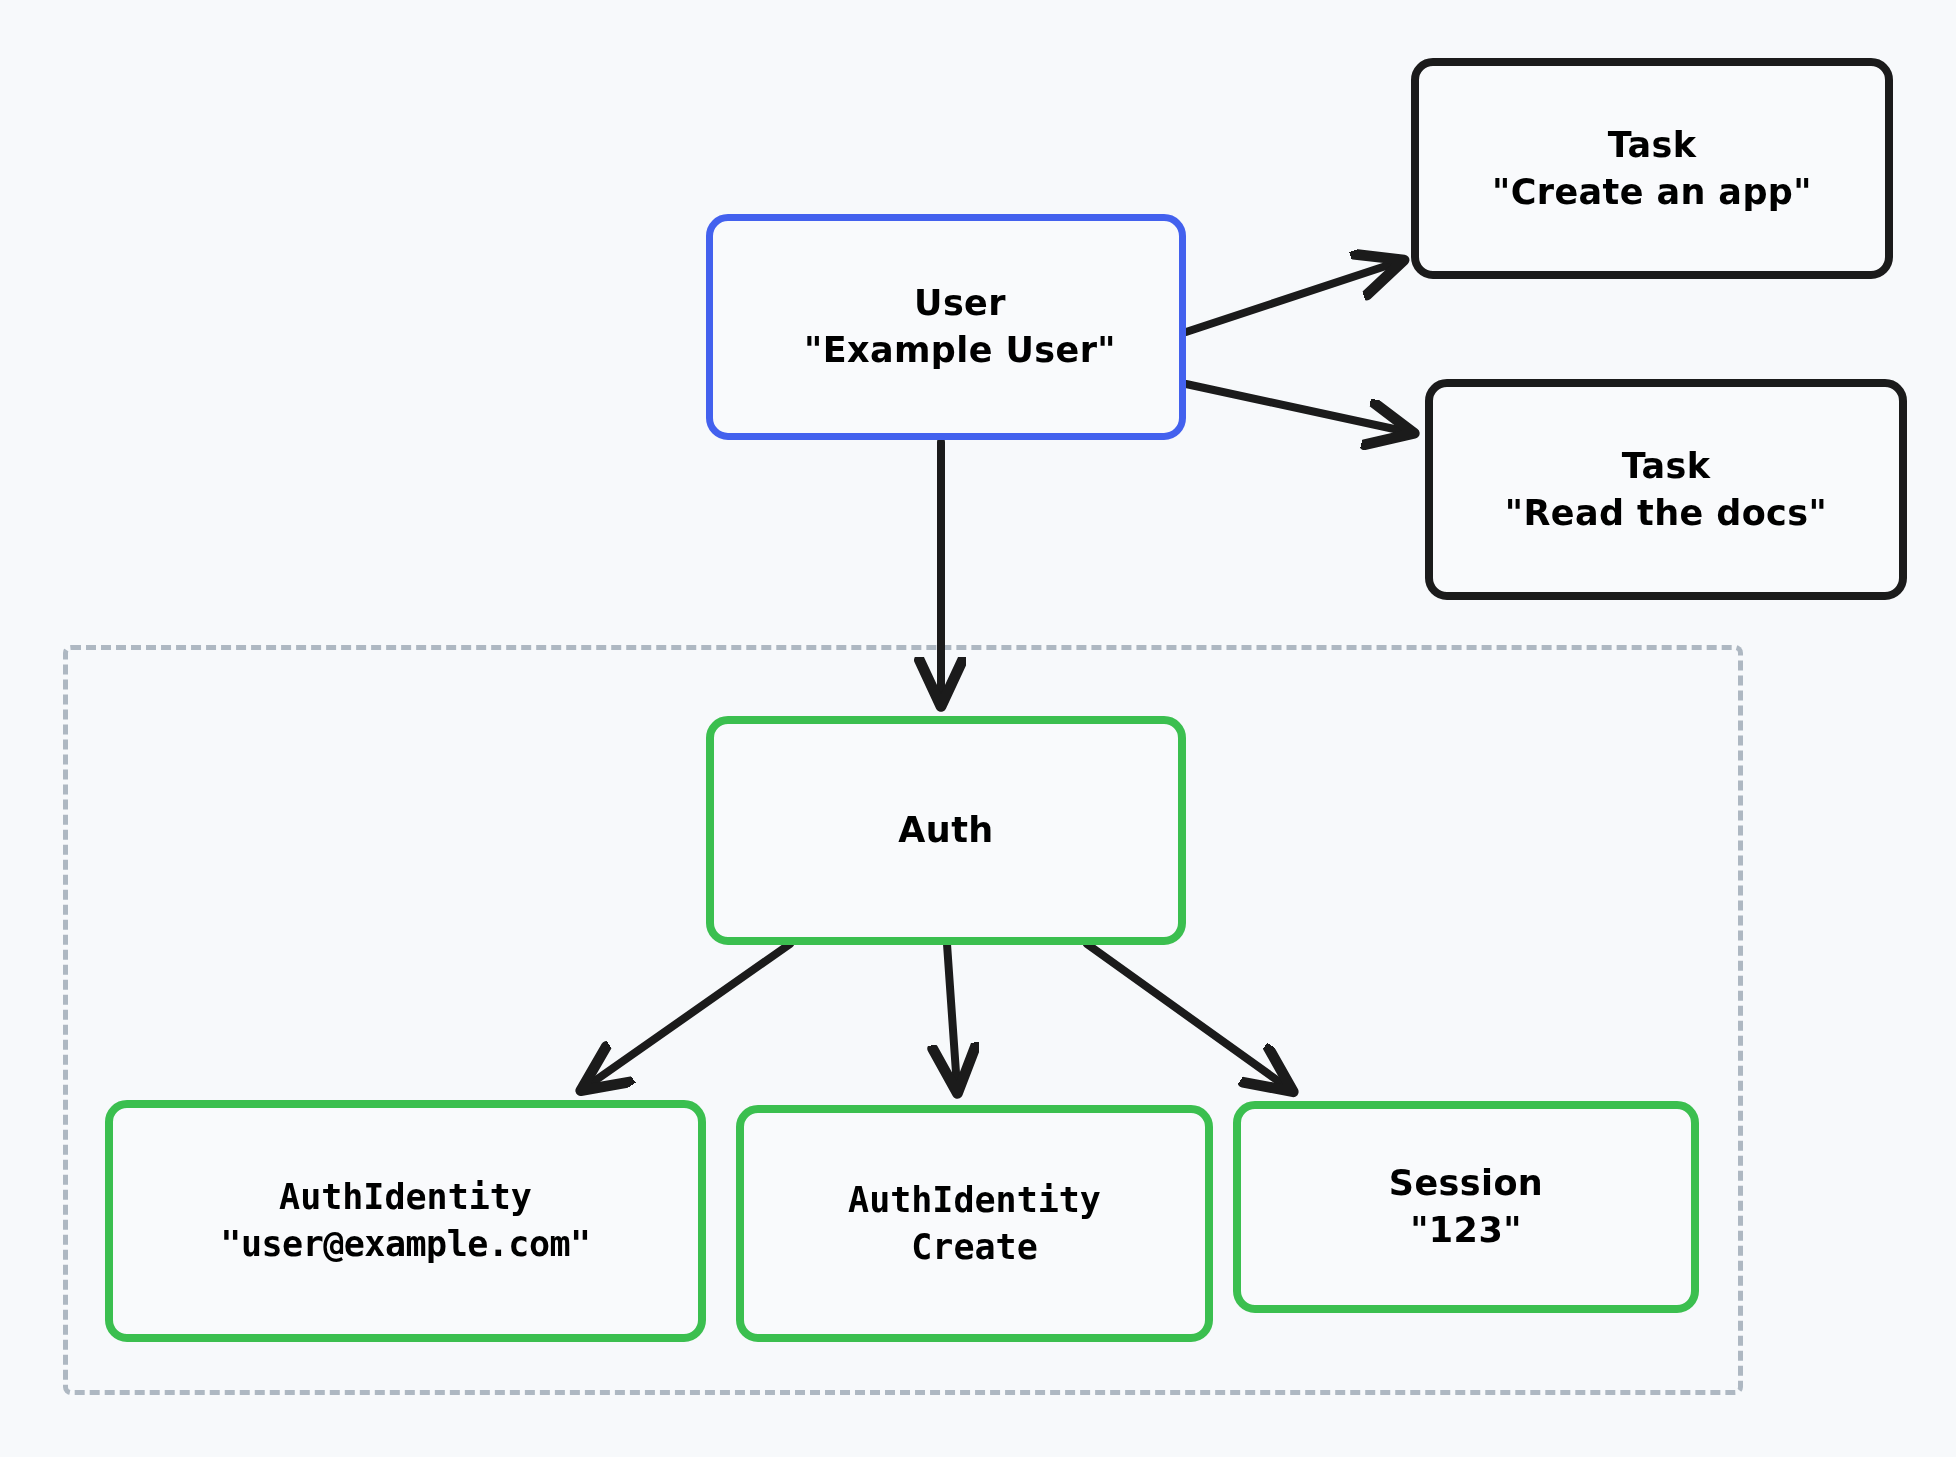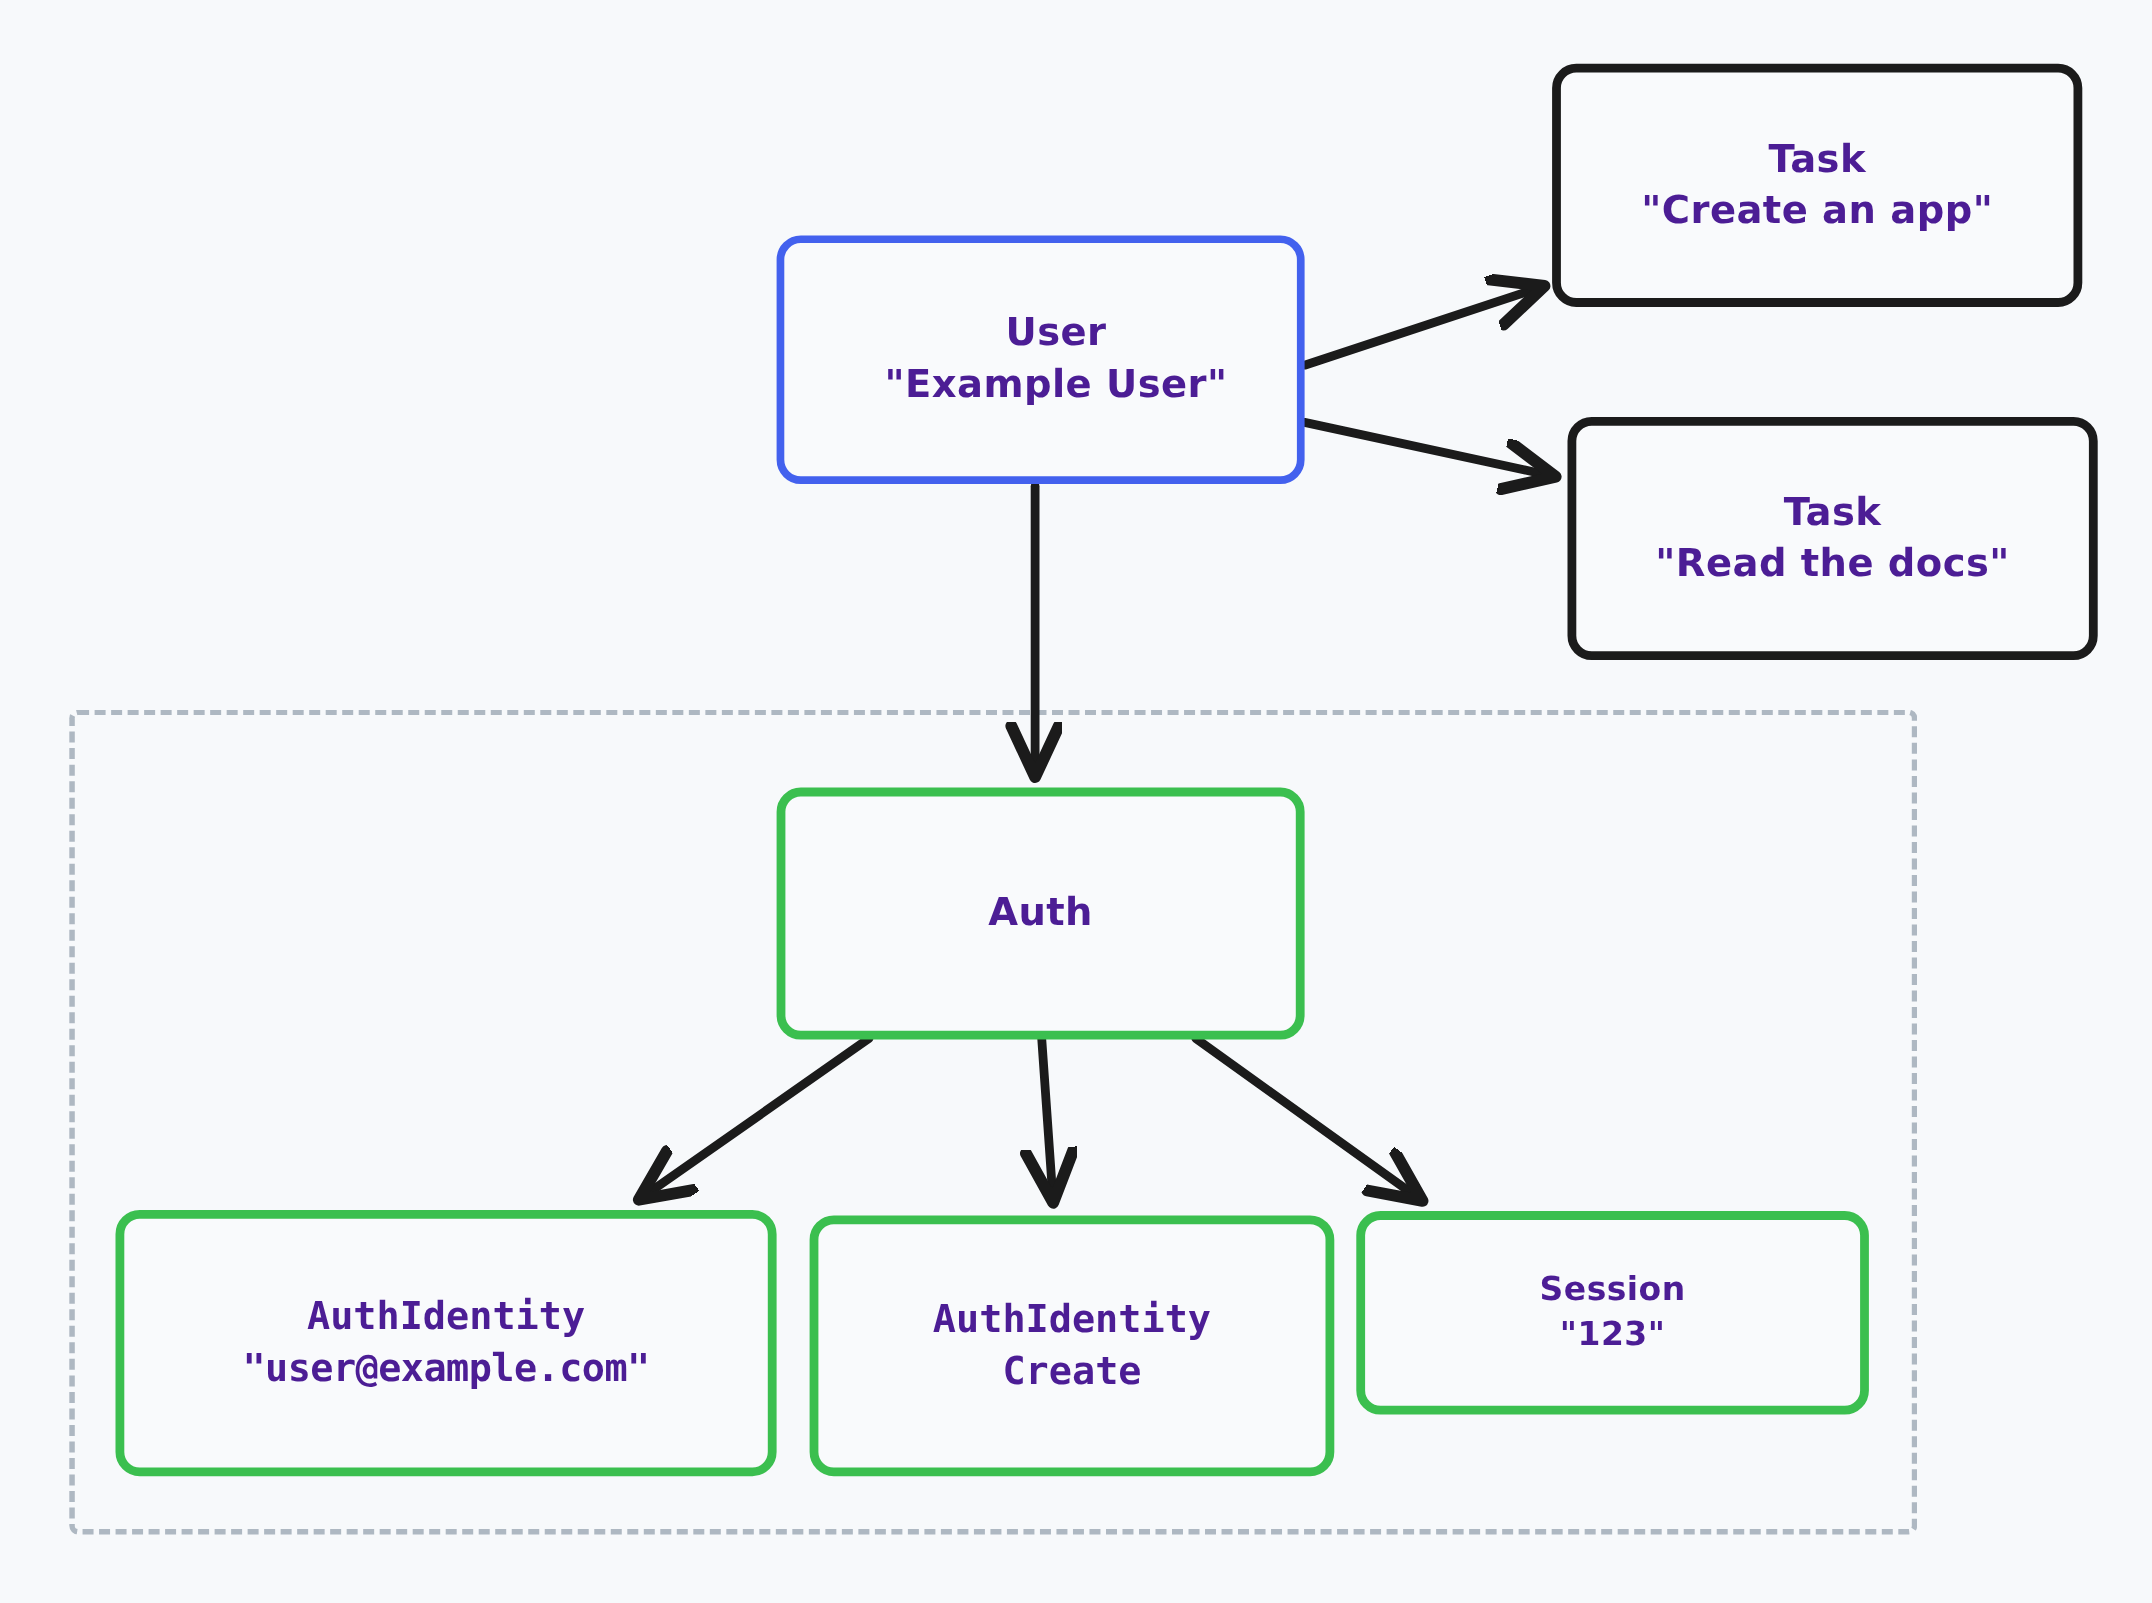--- a/index.html
+++ b/index.html
@@ -36,40 +36,40 @@
     box-sizing: border-box;
     display: flex;
     flex-direction: column;
     align-items: center;
     justify-content: center;
     background: #f9fafc;
     border-style: solid;
     border-radius: 22px;
     text-align: center;
     line-height: 1.34;
-    color: #4c1d95;
+    color: #000000;
     font-weight: 700;
     letter-spacing: 0.4px;
   }
   .node .line1,
   .node .line2 {
     display: block;
     white-space: nowrap;
   }
   .node.blue  { border-color: #4361ee; border-width: 7px; }
   .node.black { border-color: #1b1b1b; border-width: 8px; }
   .node.green { border-color: #3bbf4f; border-width: 8px; }
 
   .node.user      { left: 706px; top: 214px;  width: 480px; height: 226px; font-size: 35px; padding-left: 28px; }
   .node.task1     { left: 1411px; top: 58px;  width: 482px; height: 221px; font-size: 35px; }
   .node.task2     { left: 1425px; top: 379px; width: 482px; height: 221px; font-size: 35px; }
   .node.auth      { left: 706px; top: 716px;  width: 480px; height: 229px; font-size: 35px; }
   .node.ident1    { left: 105px; top: 1100px; width: 601px; height: 242px; font-size: 35px; }
   .node.ident2    { left: 736px; top: 1105px; width: 477px; height: 237px; font-size: 35px; }
-  .node.session   { left: 1233px; top: 1101px; width: 466px; height: 185px; font-size: 30px; }
+  .node.session   { left: 1233px; top: 1101px; width: 466px; height: 212px; font-size: 35px; }
 
   .node.ident1 .line1,
   .node.ident2 .line1,
   .node.ident2 .line2 {
     font-family: "DejaVu Sans Mono", monospace;
     letter-spacing: 0px;
   }
   .node.ident1 .line2 {
     font-family: "DejaVu Sans Mono", monospace;
     letter-spacing: -0.5px;

